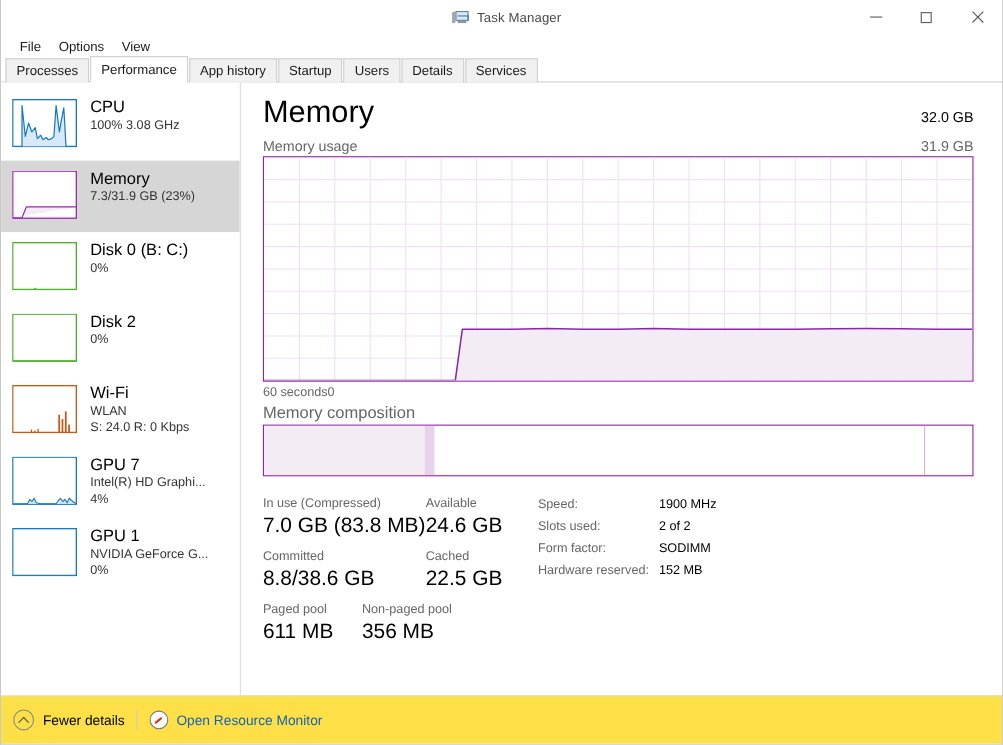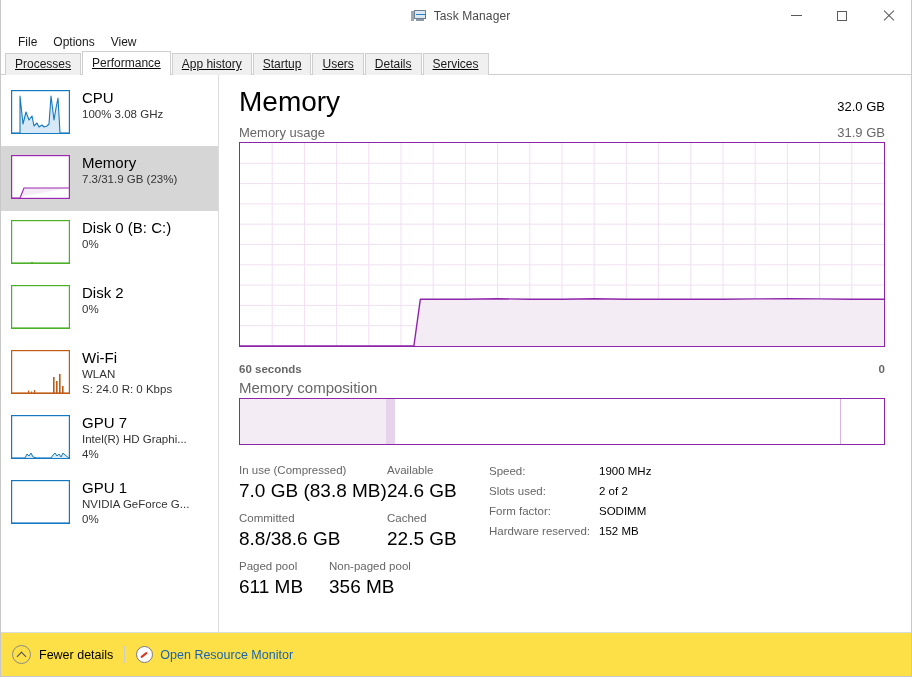--- a/index.html
+++ b/index.html
@@ -105,21 +105,20 @@
 
   
   .tabstrip {
     height: 22px;
     display: flex;
     align-items: flex-end;
     padding-left: 4px;
     position: relative;
     flex: none;
     background: #ffffff;
-    text-decoration: underline;
   }
   .tabstrip::after {
     content: "";
     position: absolute; left: 0; right: 0; bottom: 0;
     height: 1px; background: #cfcfcf;
   }
   .tab {
     font-size: 12px;
     color: #1a1a1a;
     padding: 3px 9px 4px 9px;
@@ -231,25 +230,24 @@
     margin-top: 2px;
     height: 205px;
     border: 1px solid #8e24aa;
     position: relative;
     background: #ffffff;
     overflow: hidden;
   }
   .graph-box svg { display:block; width: 100%; height: 100%; }
   .axis-row {
     display: flex;
-    justify-content: space-between;
+    justify-content: flex-start;
     font-size: 11.5px;
     color: #666666;
-    margin-top: 16px;
-    font-weight: bold;
+    margin-top: 4px;
   }
   .comp-label {
     font-size: 15px;
     color: #666666;
     margin-top: 4px;
   }
   .comp-box {
     margin-top: 2px;
     height: 47px;
     border: 1px solid #8e24aa;

